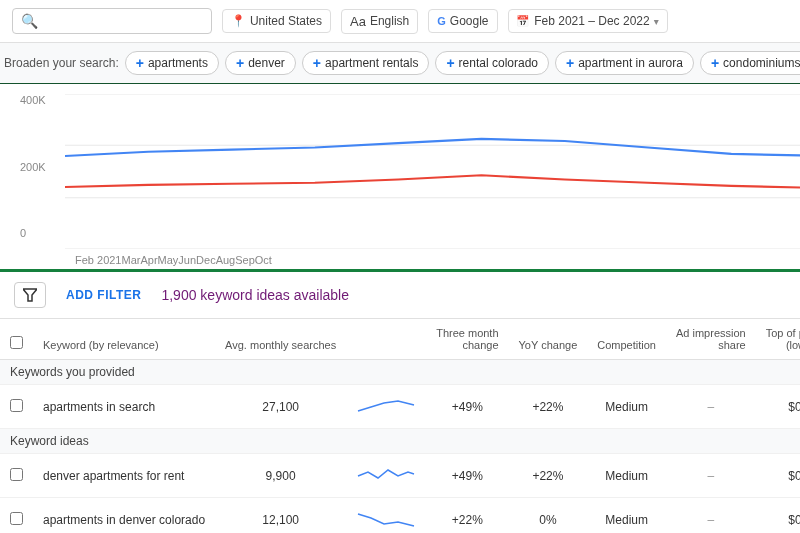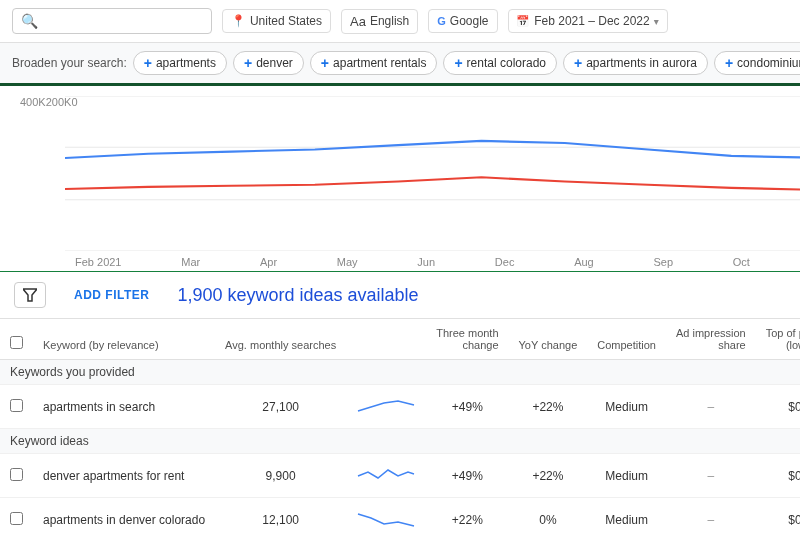--- a/index.html
+++ b/index.html
@@ -38,23 +38,23 @@
       cursor: pointer;
       padding: 4px 8px;
       border: 1px solid #ddd;
       border-radius: 4px;
     }
 
     
     .broaden-bar {
       display: flex;
       align-items: center;
-      padding: 8px 12px;
+      padding: 8px 4px;
       background: #f8f9fa;
-      border-bottom: 3px solid #14532d;
+      border-bottom: 1px solid #14532d;
       gap: 6px;
       overflow: hidden;
     }
     .broaden-label { font-size: 12px; color: #555; white-space: nowrap; }
     .broaden-tag {
       display: flex;
       align-items: center;
       gap: 4px;
       border: 1px solid #ccc;
       border-radius: 16px;
@@ -71,65 +71,64 @@
       padding: 10px 20px 0 20px;
       height: 185px;
       position: relative;
       background: #fff;
     }
     .chart-y-labels {
       position: absolute;
       left: 20px;
       top: 10px;
       display: flex;
-      flex-direction: row;
+      flex-direction: column;
       justify-content: space-between;
       height: 145px;
       font-size: 11px;
       color: #888;
     }
     .chart-svg {
       width: 100%;
       height: 155px;
       margin-left: 10px;
     }
     .chart-x-labels {
       display: flex;
-      justify-content: space-between;
       padding: 2px 30px 0 55px;
       font-size: 11px;
       color: #888;
     }
 
     
     .filter-bar {
       display: flex;
       align-items: center;
       padding: 10px 14px;
-      border-top: 1px solid #15803d;
+      border-top: 3px solid #15803d;
       border-bottom: 1px solid #e0e0e0;
-      gap: 28px;
+      gap: 20px;
     }
     .filter-icon-btn {
       border: 1px solid #ccc;
       border-radius: 4px;
       padding: 5px 8px;
       cursor: pointer;
       background: #fff;
       display: flex;
       align-items: center;
     }
     .add-filter-btn {
       font-size: 12px;
       font-weight: bold;
       color: #1a73e8;
       cursor: pointer;
       letter-spacing: 0.5px;
     }
-    .filter-count { font-size: 18px; color: #1d4ed8; }
+    .filter-count { font-size: 14px; color: #701a75; }
 
     
     .table-container { overflow-x: hidden; }
     table { width: 100%; border-collapse: collapse; font-size: 12px; }
     thead tr { border-bottom: 1px solid #e0e0e0; }
     thead th {
       padding: 8px 10px;
       text-align: left;
       font-weight: 500;
       color: #555;
@@ -206,21 +205,21 @@
   <div class="broaden-tag">
     <span class="plus-icon">+</span>
     <span>apartment rentals</span>
   </div>
   <div class="broaden-tag">
     <span class="plus-icon">+</span>
     <span>rental colorado</span>
   </div>
   <div class="broaden-tag">
     <span class="plus-icon">+</span>
-    <span>apartments in aurora</span>
+    <span>apartment in aurora</span>
   </div>
   <div class="broaden-tag">
     <span class="plus-icon">+</span>
     <span>condominiums in denver</span>
   </div>
 
 </div>
 
 <div class="chart-area">
   <div class="chart-y-labels">

